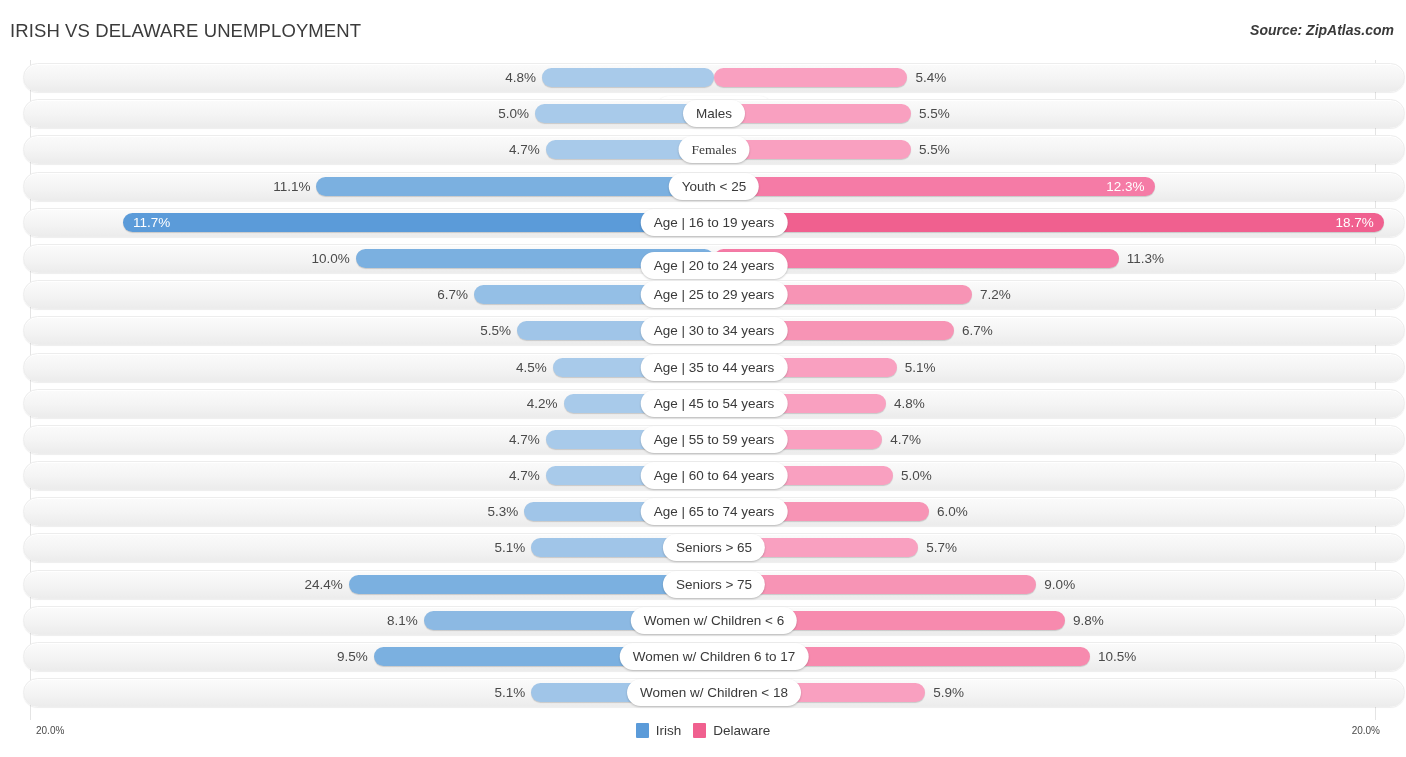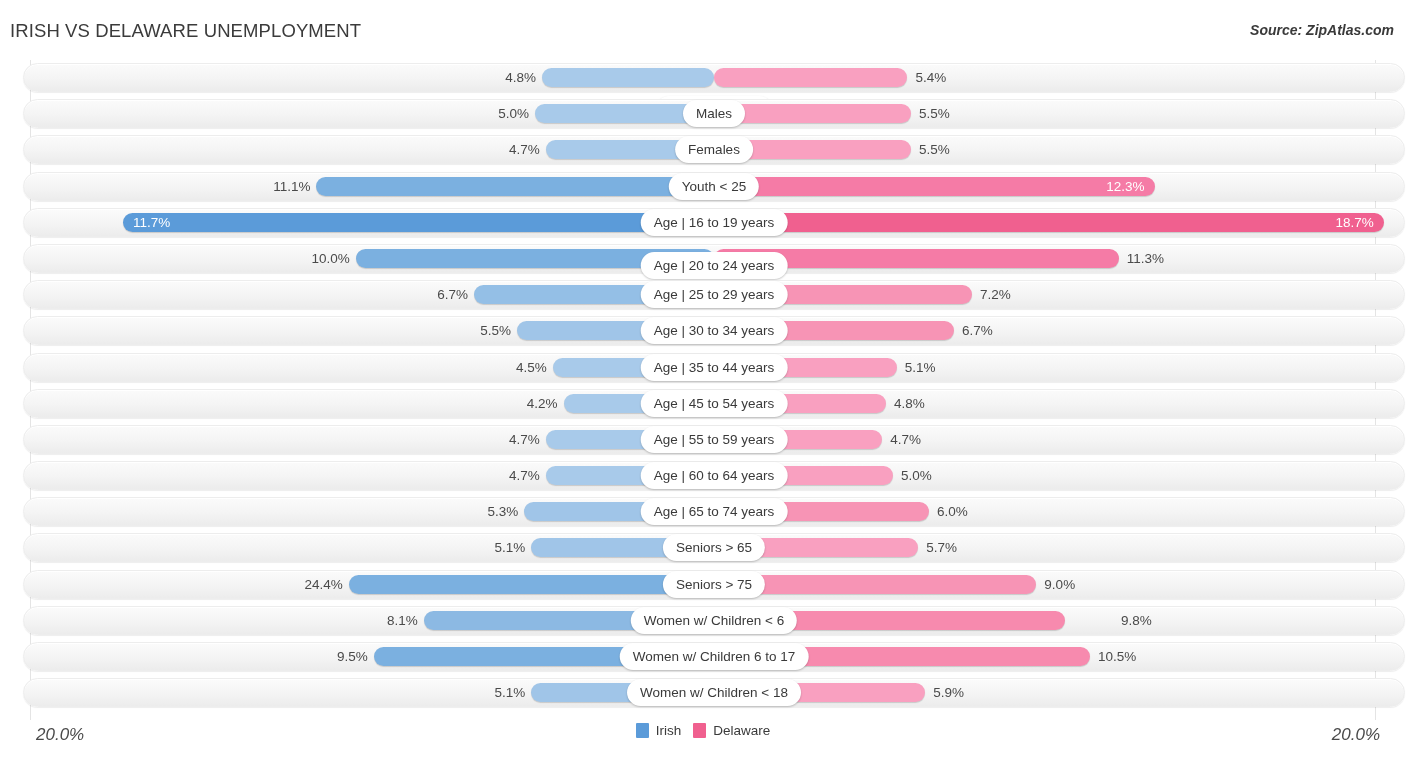--- a/index.html
+++ b/index.html
@@ -133,24 +133,23 @@
   #footer {
     position: absolute;
     left: 0;
     top: 718px;
     width: 1406px;
     height: 39px;
   }
   .axis-max {
     position: absolute;
     top: 7px;
-    font-size: 17px;
+    font-size: 10px;
     color: #4a4a4a;
     white-space: nowrap;
-    font-style: italic;
   }
   #axis-max-left  { left: 36px; }
   #axis-max-right { right: 26px; }
 
   #legend {
     position: absolute;
     left: 0;
     top: 5px;
     width: 1406px;
     display: flex;
@@ -204,21 +203,21 @@
           <div class="val val-left" style="right: 888.091px;">5.0%</div>
           <div class="val val-right" style="left: 908px;">5.5%</div>
           <div class="center-label" style="left: 703px;">Males</div>
         </div>
         <div class="row">
           <div class="track"></div>
           <div class="bar bar-left" style="left: 534.655px; width: 168.345px; background: rgb(168, 202, 234);"></div>
           <div class="bar bar-right" style="left: 703px; width: 197px; background: rgb(249, 160, 192);"></div>
           <div class="val val-left" style="right: 877.345px;">4.7%</div>
           <div class="val val-right" style="left: 908px;">5.5%</div>
-          <div class="center-label" style="left: 703px;">Females</div>
+          <div class="center-label" style="left: 703px; font-family: Liberation Serif, serif;">Females</div>
         </div>
         <div class="row">
           <div class="track"></div>
           <div class="bar bar-left" style="left: 305.418px; width: 397.582px; background: rgb(123, 176, 224);"></div>
           <div class="bar bar-right" style="left: 703px; width: 440.564px; background: rgb(245, 123, 166);"></div>
           <div class="val val-left" style="right: 1106.58px;">11.1%</div>
           <div class="val val-right inside" style="left: 1081.56px; width: 52px; text-align: right;">12.3%</div>
           <div class="center-label" style="left: 703px;">Youth &lt; 25</div>
         </div>
         <div class="row">
@@ -307,21 +306,21 @@
           <div class="bar bar-right" style="left: 703px; width: 322.364px; background: rgb(247, 148, 181);"></div>
           <div class="val val-left" style="right: 1074.35px;">24.4%</div>
           <div class="val val-right" style="left: 1033.36px;">9.0%</div>
           <div class="center-label" style="left: 703px;">Seniors &gt; 75</div>
         </div>
         <div class="row">
           <div class="track"></div>
           <div class="bar bar-left" style="left: 412.873px; width: 290.127px; background: rgb(140, 185, 227);"></div>
           <div class="bar bar-right" style="left: 703px; width: 351.018px; background: rgb(247, 138, 174);"></div>
           <div class="val val-left" style="right: 999.127px;">8.1%</div>
-          <div class="val val-right" style="left: 1062.02px; margin-left: 48px;">9.8%</div>
+          <div class="val val-right" style="left: 1062.02px;">9.8%</div>
           <div class="center-label" style="left: 703px;">Women w/ Children &lt; 6</div>
         </div>
         <div class="row">
           <div class="track"></div>
           <div class="bar bar-left" style="left: 362.727px; width: 340.273px; background: rgb(123, 176, 224);"></div>
           <div class="bar bar-right" style="left: 703px; width: 376.091px; background: rgb(247, 138, 174);"></div>
           <div class="val val-left" style="right: 1049.27px;">9.5%</div>
           <div class="val val-right" style="left: 1087.09px;">10.5%</div>
           <div class="center-label" style="left: 703px;">Women w/ Children 6 to 17</div>
         </div>

